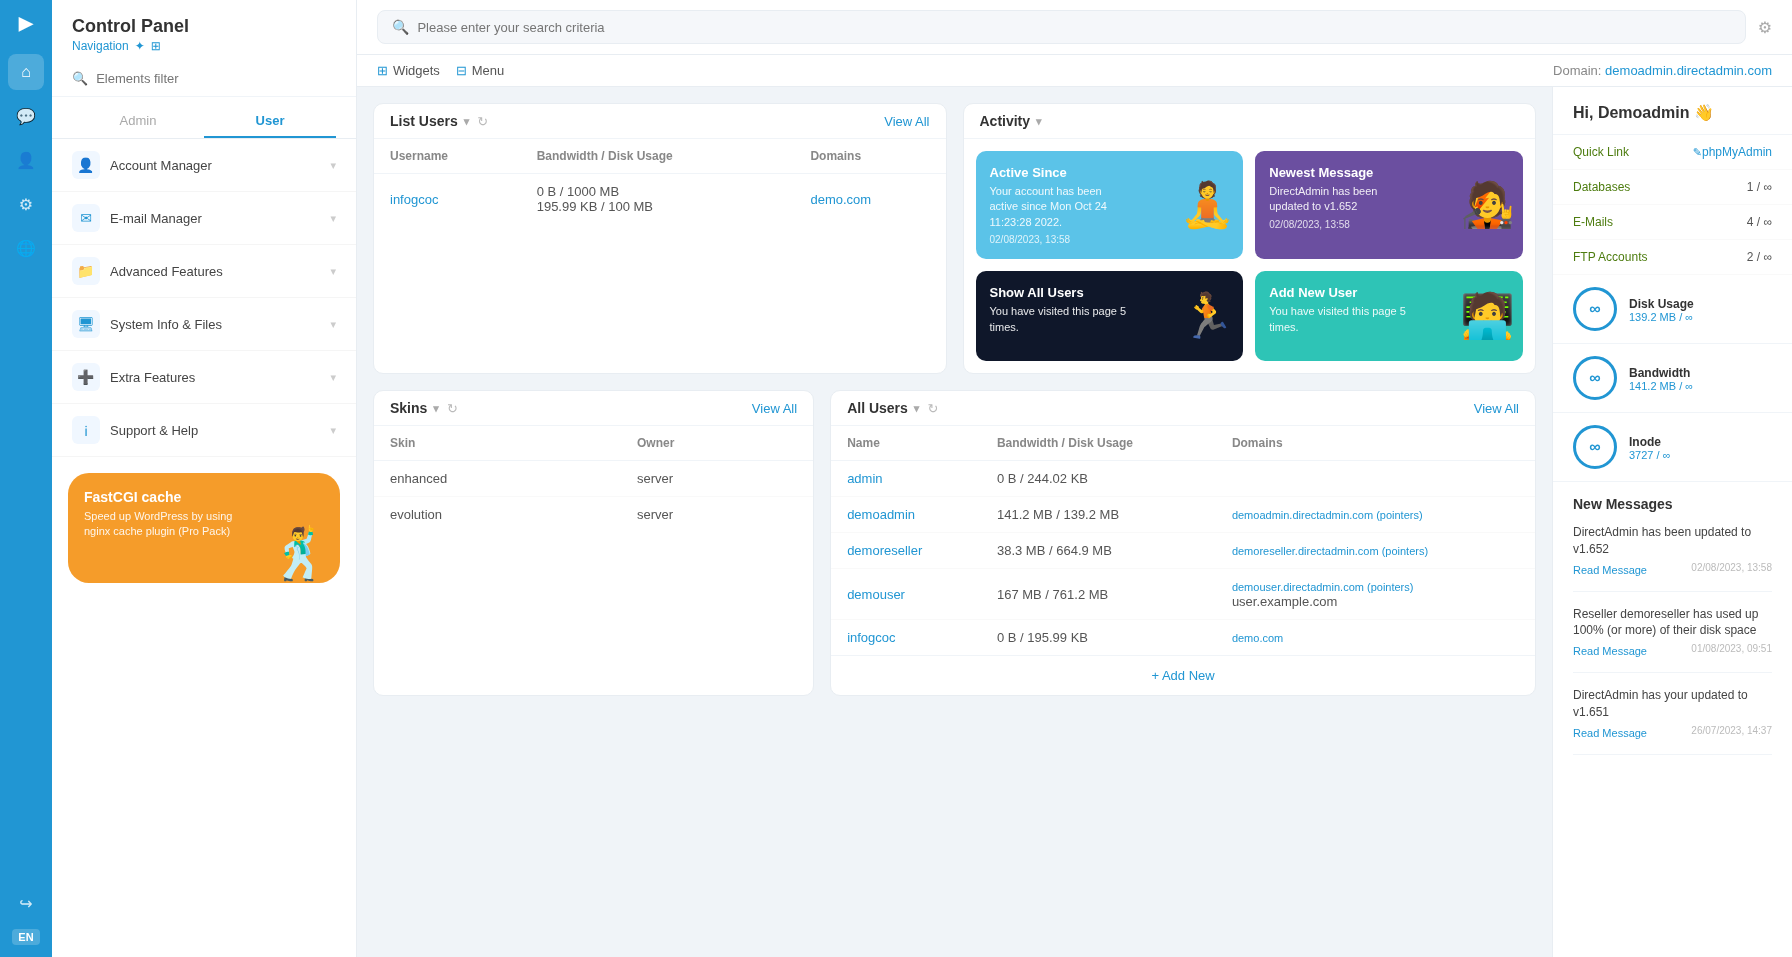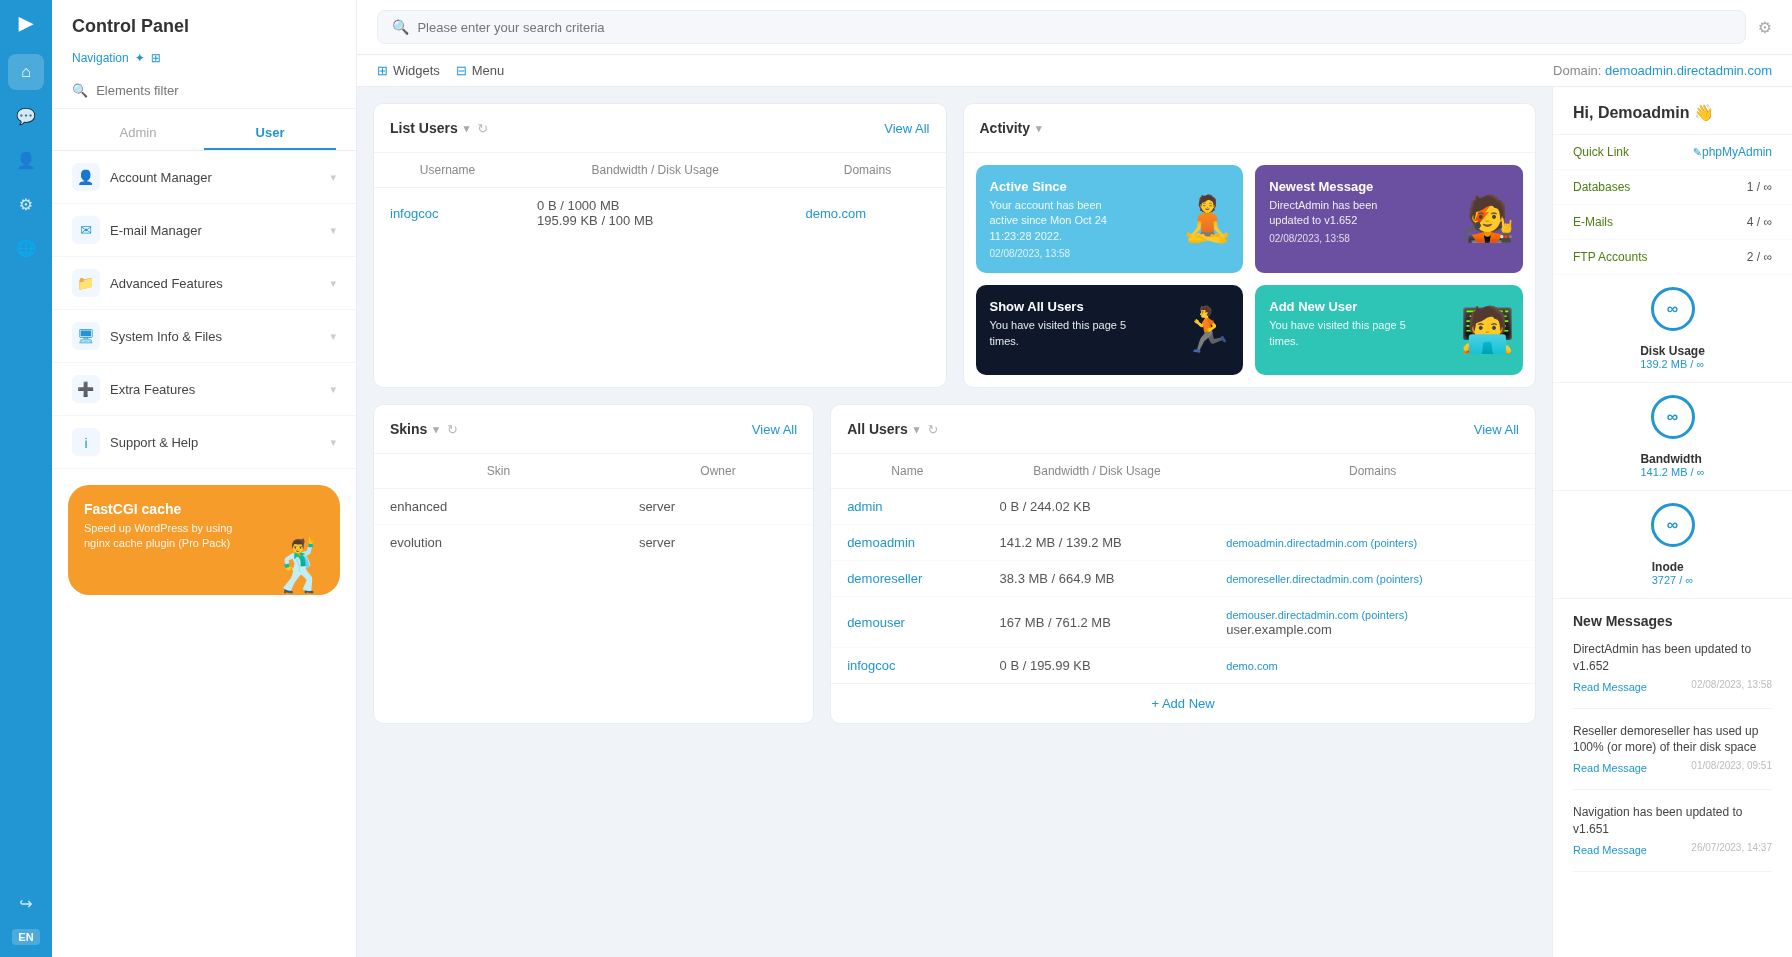--- a/index.html
+++ b/index.html
@@ -10,21 +10,21 @@
     .icon-strip .logo { color: white; font-size: 18px; font-weight: bold; margin-bottom: 12px; }
     .strip-icon { width: 36px; height: 36px; border-radius: 8px; display: flex; align-items: center; justify-content: center; color: rgba(255,255,255,0.8); font-size: 16px; cursor: pointer; }
     .strip-icon.active { background: rgba(255,255,255,0.2); color: white; }
     .strip-icon-bottom { margin-top: auto; }
     .lang-badge { background: rgba(255,255,255,0.2); color: white; border-radius: 4px; padding: 2px 6px; font-size: 11px; font-weight: bold; }
 
     
     .sidebar { width: 305px; background: white; display: flex; flex-direction: column; flex-shrink: 0; border-right: 1px solid #e8edf2; overflow-y: auto; }
     .sidebar-header { padding: 16px 20px 8px; }
     .sidebar-title { font-size: 18px; font-weight: 700; color: #333; }
-    .sidebar-subtitle { font-size: 12px; color: #aaa; display: flex; align-items: center; gap: 6px; margin-top: 14px; }
+    .sidebar-subtitle { font-size: 12px; color: #aaa; display: flex; align-items: center; gap: 6px; margin-top: 2px; }
     .sidebar-subtitle span { color: #2196d3; cursor: pointer; }
     .elements-filter { display: flex; align-items: center; gap: 8px; padding: 10px 20px; color: #aaa; font-size: 13px; border-bottom: 1px solid #f0f4f8; }
     .elements-filter input { border: none; outline: none; color: #555; font-size: 13px; width: 100%; background: transparent; }
 
     
     .sidebar-tabs { display: flex; padding: 8px 20px 0; border-bottom: 1px solid #e8edf2; }
     .sidebar-tab { flex: 1; text-align: center; padding: 8px 0; font-size: 13px; color: #aaa; cursor: pointer; border-bottom: 2px solid transparent; }
     .sidebar-tab.active { color: #2196d3; border-bottom-color: #2196d3; font-weight: 600; }
 
     
@@ -56,29 +56,29 @@
     .domain-info { margin-left: auto; font-size: 13px; color: #888; }
     .domain-info a { color: #2196d3; text-decoration: none; }
 
     
     .content-area { display: flex; flex: 1; overflow: hidden; }
 
     .center-panel { flex: 1; overflow-y: auto; padding: 16px; display: flex; flex-direction: column; gap: 16px; }
 
     
     .panel { background: white; border-radius: 10px; border: 1px solid #e8edf2; overflow: hidden; }
-    .panel-header { display: flex; align-items: center; padding: 16px 16px; border-bottom: 1px solid #f0f4f8; }
+    .panel-header { display: flex; align-items: center; padding: 9px 16px; border-bottom: 1px solid #f0f4f8; }
     .panel-title { font-size: 14px; font-weight: 600; color: #333; display: flex; align-items: center; gap: 6px; }
     .panel-title .chevron { color: #aaa; font-size: 11px; }
     .panel-refresh { color: #bbb; font-size: 13px; margin-left: 8px; cursor: pointer; }
     .view-all { margin-left: auto; color: #2196d3; font-size: 13px; text-decoration: none; cursor: pointer; }
 
     
     .data-table { width: 100%; border-collapse: collapse; }
-    .data-table th { padding: 10px 16px; text-align: center; font-size: 12px; color: #888; font-weight: 400; border-bottom: 1px solid #f0f4f8; }
+    .data-table th { padding: 10px 16px; text-align: left; font-size: 12px; color: #888; font-weight: 700; border-bottom: 1px solid #f0f4f8; }
     .data-table td { padding: 10px 16px; font-size: 13px; color: #555; border-bottom: 1px solid #f9f9f9; }
     .data-table td a { color: #2196d3; text-decoration: none; }
     .data-table tr:last-child td { border-bottom: none; }
 
     
     .two-col { display: grid; grid-template-columns: 1fr 1fr; gap: 16px; }
 
     
     .activity-grid { display: grid; grid-template-columns: 1fr 1fr; gap: 12px; padding: 12px; }
     .activity-card { border-radius: 10px; padding: 14px; color: white; position: relative; overflow: hidden; min-height: 90px; }
@@ -102,21 +102,21 @@
     .right-header { padding: 16px 20px 12px; border-bottom: 1px solid #f0f4f8; }
     .right-greeting { font-size: 16px; font-weight: 700; color: #333; }
     .right-info-row { display: flex; align-items: center; padding: 10px 20px; border-bottom: 1px solid #f9f9f9; font-size: 12px; }
     .right-info-label { color: #4d7c0f; flex: 1; }
     .right-info-value { color: #2196d3; font-weight: 500; }
     .right-info-value.plain { color: #555; }
     .right-edit { color: #2196d3; margin-left: 6px; font-size: 11px; cursor: pointer; }
 
     
     .gauge-section { padding: 12px 20px; border-bottom: 1px solid #f0f4f8; }
-    .gauge-row { display: flex; align-items: center; gap: 12px; flex-direction: column; }
+    .gauge-row { display: flex; align-items: center; gap: 12px; }
     .gauge-circle { width: 44px; height: 44px; border-radius: 50%; border: 3px solid #2196d3; display: flex; align-items: center; justify-content: center; font-size: 9px; color: #2196d3; font-weight: 700; flex-shrink: 0; position: relative; }
     .gauge-circle::before { content: '∞'; font-size: 16px; }
     .gauge-info label { font-size: 12px; font-weight: 600; color: #333; }
     .gauge-info p { font-size: 11px; color: #888; }
     .gauge-info p span { color: #2196d3; }
 
     
     .new-messages { padding: 14px 20px 8px; }
     .new-messages h3 { font-size: 14px; font-weight: 700; color: #333; margin-bottom: 12px; }
     .message-item { margin-bottom: 14px; padding-bottom: 14px; border-bottom: 1px solid #f0f4f8; }
@@ -451,20 +451,20 @@
           <span class="msg-date">02/08/2023, 13:58</span>
         </div>
 
         <div class="message-item">
           <p>Reseller demoreseller has used up 100% (or more) of their disk space</p>
           <span class="read-link">Read Message</span>
           <span class="msg-date">01/08/2023, 09:51</span>
         </div>
 
         <div class="message-item">
-          <p>Navigation has been updated to v1.651</p>
+          <p>DirectAdmin has your updated to v1.651</p>
           <span class="read-link">Read Message</span>
           <span class="msg-date">26/07/2023, 14:37</span>
         </div>
       </div>
     </div>
   </div>
 </div>
 
 </body></html>

